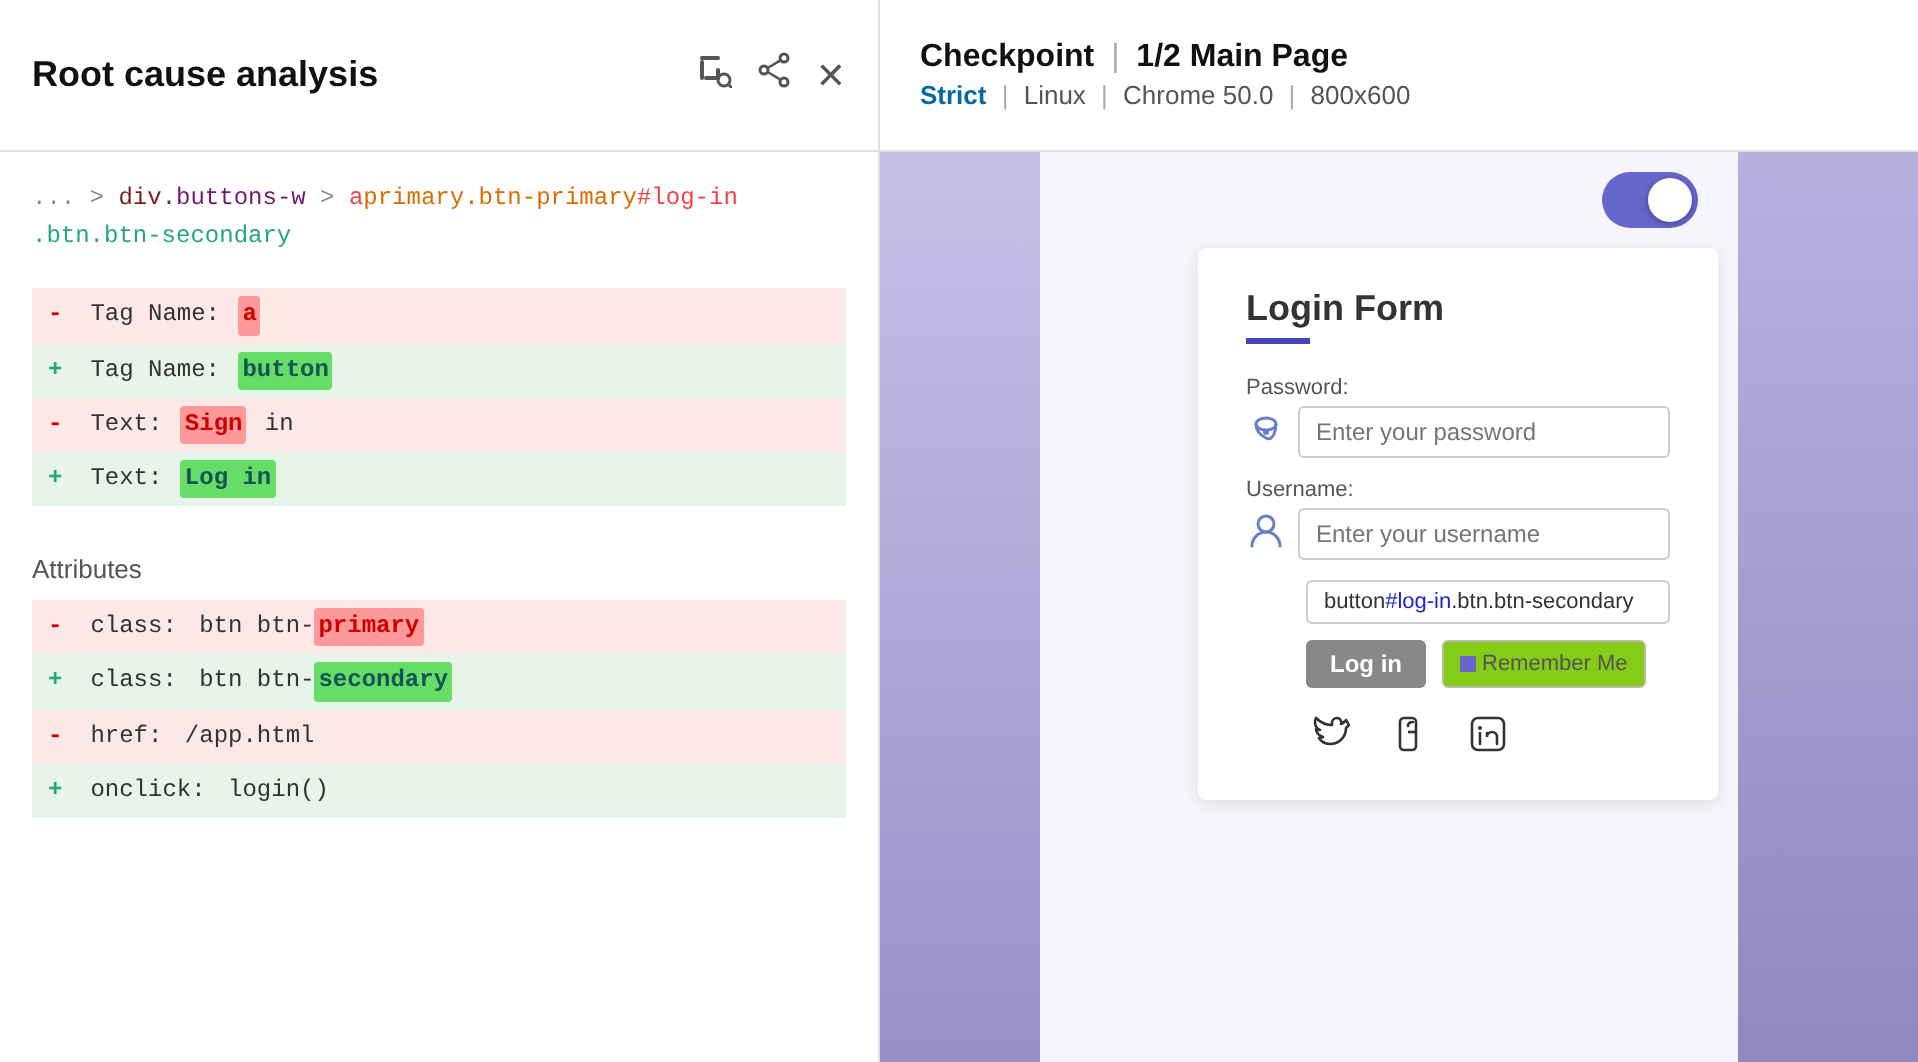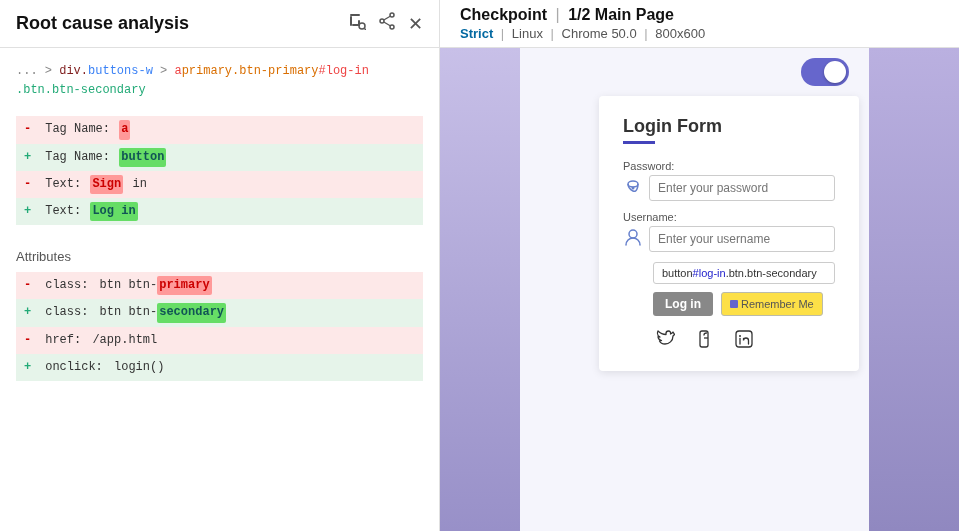--- a/index.html
+++ b/index.html
@@ -1,19 +1,19 @@
 <!DOCTYPE html>
 <html><head>
   <meta charset="utf-8">
   <style>
     * { box-sizing: border-box; margin: 0; padding: 0; }
     body { font-family: -apple-system, BlinkMacSystemFont, 'Segoe UI', Arial, sans-serif; font-size: 13px; background: #fff; width: 959px; height: 531px; overflow: hidden; display: flex; flex-direction: column; }
 
     
-    .header { display: flex; align-items: stretch; border-bottom: 1px solid #e0e0e0; height: 48px; }
+    .header { display: flex; align-items: stretch; border-bottom: 1px solid #e0e0e0; height: 76px; }
     .header-left { display: flex; align-items: center; padding: 0 16px; flex: 0 0 440px; border-right: 1px solid #e0e0e0; }
     .header-left-title { font-size: 18px; font-weight: 700; color: #111; flex: 1; }
     .header-left-icons { display: flex; gap: 12px; align-items: center; }
     .header-icon { font-size: 18px; color: #555; cursor: pointer; }
     .header-right { display: flex; flex-direction: column; justify-content: center; padding: 0 20px; flex: 1; }
     .checkpoint-title { font-size: 16px; font-weight: 700; color: #111; }
     .checkpoint-title span.pipe { color: #aaa; font-weight: 400; margin: 0 4px; }
     .checkpoint-sub { font-size: 13px; color: #555; margin-top: 2px; }
     .checkpoint-sub span.sep { color: #aaa; margin: 0 4px; }
     .keyword-strict { font-weight: 700; color: #0369a1; }
@@ -24,21 +24,21 @@
     
     .left-panel { width: 440px; border-right: 1px solid #e0e0e0; display: flex; flex-direction: column; padding: 14px 16px; overflow-y: auto; background: #fff; }
 
     
     .breadcrumb { font-family: 'Courier New', monospace; font-size: 12px; margin-bottom: 16px; line-height: 1.6; }
     .bc-muted { color: #888; }
     .bc-gray { color: #7f1d1d; }
     .bc-red { color: #e44; font-weight: 500; }
     .bc-orange { color: #d96e00; }
     .bc-hash { color: #e44; }
-    .bc-blue { color: #3b82f6; font-family: Liberation Mono, monospace; }
+    .bc-blue { color: #701a75; font-family: Liberation Mono, monospace; }
     .bc-green { color: #2a7; }
 
     
     .section-title { font-size: 13px; color: #555; font-weight: 500; margin-bottom: 8px; }
 
     .diff-rows { display: flex; flex-direction: column; gap: 0; margin-bottom: 20px; }
     .diff-row { display: flex; align-items: center; padding: 4px 8px; font-family: 'Courier New', monospace; font-size: 12px; line-height: 1.6; }
     .diff-row.minus { background: #fde8e8; }
     .diff-row.plus { background: #e6f4ea; }
     .diff-sign { width: 14px; font-weight: 700; flex-shrink: 0; }
@@ -78,21 +78,21 @@
     .form-icon { font-size: 18px; color: #6680cc; flex-shrink: 0; }
     .form-input { flex: 1; border: 1px solid #ccc; border-radius: 3px; padding: 5px 8px; font-size: 12px; color: #999; background: #fff; outline: none; }
 
     
     .tooltip-box { background: #fff; border: 1px solid #ccc; border-radius: 3px; padding: 4px 8px; font-size: 11px; margin-left: 30px; color: #333; margin-bottom: 8px; }
     .tooltip-hash { color: #22c; }
 
     
     .btn-row { display: flex; align-items: center; gap: 8px; margin-left: 30px; margin-bottom: 12px; }
     .btn-login { background: #888; color: #fff; border: none; padding: 5px 12px; border-radius: 3px; font-size: 12px; font-weight: 600; cursor: pointer; }
-    .btn-remember { background: #fde047; border: 1px solid #bba; padding: 5px 8px; border-radius: 3px; font-size: 11px; color: #555; cursor: pointer; display: flex; align-items: center; gap: 3px; }
+    .btn-remember { background: #84cc16; border: 1px solid #bba; padding: 5px 8px; border-radius: 3px; font-size: 11px; color: #555; cursor: pointer; display: flex; align-items: center; gap: 3px; }
     .remember-check { width: 8px; height: 8px; background: #66c; border-radius: 1px; }
 
     
     .social-row { display: flex; gap: 18px; margin-left: 30px; }
     .social-icon { font-size: 20px; color: #333; cursor: pointer; }
   </style>
 </head>
 <body>
 
 <div class="header">

